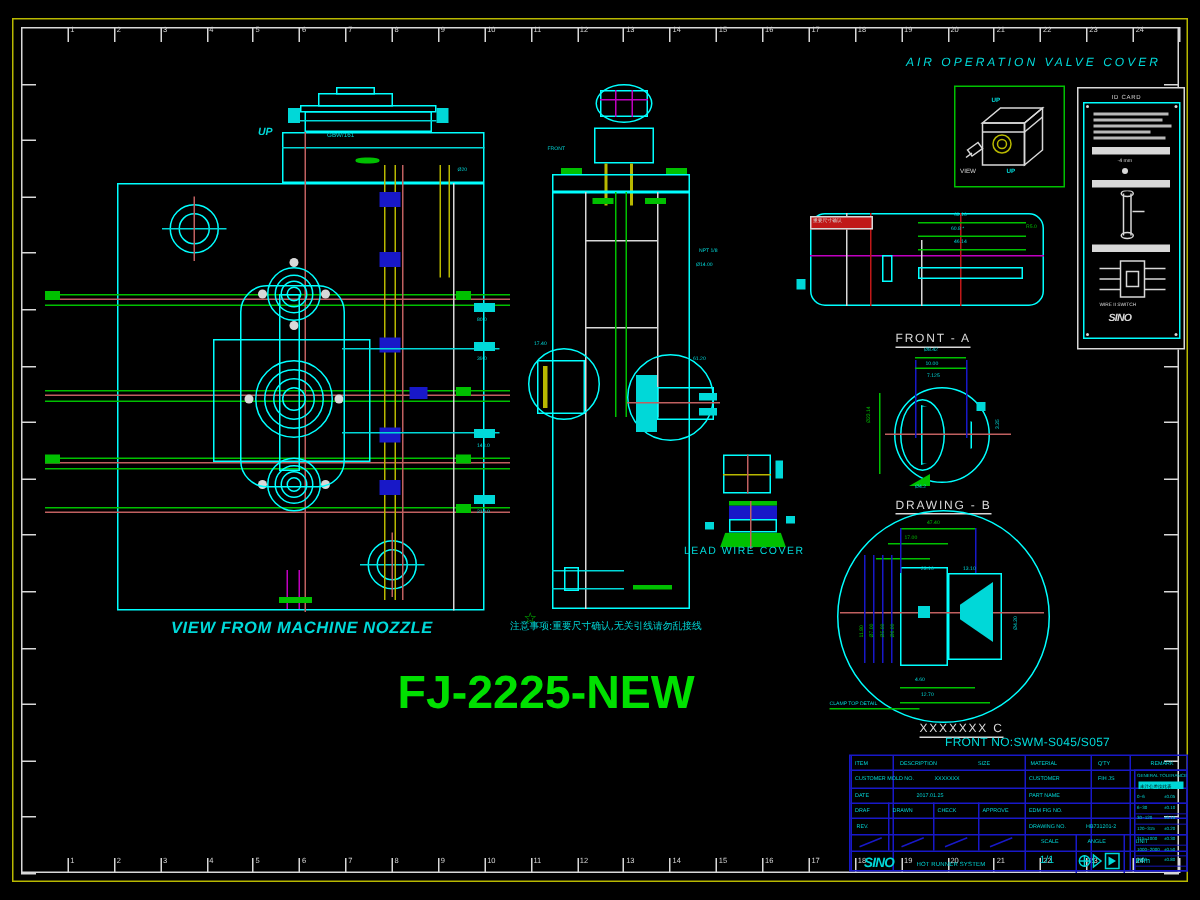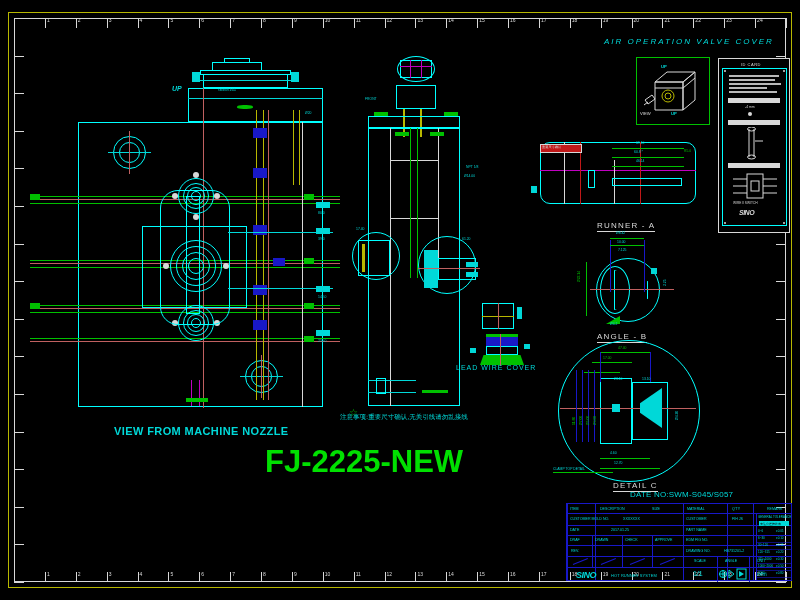--- a/index.html
+++ b/index.html
@@ -37,22 +37,22 @@
 
   
   .t{position:absolute;white-space:nowrap;font-family:"Liberation Sans",sans-serif;
      line-height:1;letter-spacing:0;}
   .tiny{font-size:3.4px;}
   .xs{font-size:4.2px;}
   .sm{font-size:5px;}
   .md{font-size:6px;}
   .c-cy{color:#00d8d8;} .c-gr{color:#00c000;} .c-wh{color:#d8d8d8;}
 
-  .maintitle{font-size:11px;color:#00d8d8;font-weight:bold;
-     letter-spacing:.4px;margin-top:12px;}
+  .maintitle{font-size:11px;color:#00d8d8;font-style:italic;font-weight:bold;
+     letter-spacing:.4px;}
   .cjk{font-family:"DejaVu Sans",sans-serif;font-size:6.5px;color:#00d8d8;}
   .bigtitle{font-size:31px;color:#00e000;font-weight:bold;letter-spacing:0px;}
   .hdr{font-size:8px;color:#00d8d8;letter-spacing:2px;font-style:italic;}
   .detail-lbl{font-size:8px;color:#d8d8d8;letter-spacing:1.2px;}
   .detail-lbl .ul{border-bottom:1px solid #d8d8d8;padding-bottom:1px;}
   .moldno{font-size:8px;color:#00d8d8;letter-spacing:.2px;}
 
   
   #idcard{position:absolute;left:718px;top:58px;width:72px;height:175px;
      border:1px solid #d8d8d8;background:#000;box-sizing:border-box;}
@@ -421,21 +421,21 @@
     <div class="t tiny c-wh" style="left:542px;top:146px;font-size:3.2px;">重要尺寸确认</div>
 
     <div class="ln grn" style="left:612px;top:148px;width:72px;height:1px;"></div>
     <div class="ln grn" style="left:612px;top:157px;width:72px;height:1px;"></div>
     <div class="ln grn" style="left:612px;top:166px;width:72px;height:1px;"></div>
     <div class="t tiny c-cy" style="left:636px;top:142px;">69.10</div>
     <div class="t tiny c-cy" style="left:634px;top:151px;">60.8 *</div>
     <div class="t tiny c-cy" style="left:636px;top:160px;">46.14</div>
     <div class="t tiny c-gr" style="left:684px;top:150px;">R5.0</div>
     <div class="rc cyan" style="left:531px;top:186px;width:6px;height:7px;"></div>
-    <div class="t detail-lbl abs" style="left:597px;top:222px;"><span class="ul">RUNNER  -  A</span></div>
+    <div class="t detail-lbl abs" style="left:597px;top:222px;"><span class="ul">FRONT  -  A</span></div>
   </div>
 
   <div>
     <div class="circ whtb" style="left:596px;top:258px;width:64px;height:64px;border:1px solid;"></div>
     <div class="circ grnb" style="left:600px;top:266px;width:30px;height:48px;border:1px solid;"></div>
     <div class="rc whtb" style="left:614px;top:270px;width:34px;height:40px;border:1px solid;
          clip-path:polygon(0 0,100% 28%,100% 72%,0 100%);"></div>
     <div class="ln pnk" style="left:590px;top:289px;width:84px;height:1px;"></div>
     <div class="ln blu" style="left:610px;top:240px;width:1px;height:52px;"></div>
     <div class="ln blu" style="left:644px;top:240px;width:1px;height:52px;"></div>
@@ -444,21 +444,21 @@
     <div class="ln grn" style="left:586px;top:262px;width:1px;height:54px;"></div>
     <div class="t tiny c-cy" style="left:616px;top:232px;">Ø8.42</div>
     <div class="t tiny c-cy" style="left:617px;top:241px;">10.00</div>
     <div class="t tiny c-cy" style="left:618px;top:249px;">7.125</div>
     <div class="t tiny c-gr" style="left:578px;top:282px;transform:rotate(-90deg);transform-origin:left top;">Ø23.14</div>
     <div class="t tiny c-cy" style="left:664px;top:286px;transform:rotate(-90deg);transform-origin:left top;">3.25</div>
     <div class="rc cyan" style="left:651px;top:268px;width:6px;height:6px;"></div>
     <div class="ln grn" style="left:606px;top:316px;width:14px;height:8px;
          clip-path:polygon(0 100%,100% 0,100% 100%);"></div>
     <div class="t tiny c-cy" style="left:610px;top:323px;">Ø4.2</div>
-    <div class="t detail-lbl abs" style="left:597px;top:333px;"><span class="ul">ANGLE  -  B</span></div>
+    <div class="t detail-lbl abs" style="left:597px;top:333px;"><span class="ul">DRAWING  -  B</span></div>
   </div>
 
   <div>
     <div class="circ whtb" style="left:558px;top:340px;width:142px;height:142px;border:1px solid;"></div>
     <div class="rc whtb" style="left:600px;top:378px;width:32px;height:66px;border:1px solid;"></div>
     <div class="rc whtb" style="left:632px;top:382px;width:36px;height:58px;border:1px solid;"></div>
     <div class="ln pnk" style="left:560px;top:408px;width:136px;height:1px;"></div>
     <div class="rc cyan" style="left:612px;top:404px;width:8px;height:8px;"></div>
     <div class="ln cyan" style="left:640px;top:388px;width:22px;height:40px;
          clip-path:polygon(100% 0,100% 100%,0 62%,0 38%);"></div>
@@ -481,21 +481,21 @@
     <div class="t tiny c-cy" style="left:642px;top:378px;">13.10</div>
     <div class="t tiny c-gr" style="left:573px;top:425px;transform:rotate(-90deg);transform-origin:left top;">11.80</div>
     <div class="t tiny c-gr" style="left:580px;top:425px;transform:rotate(-90deg);transform-origin:left top;">Ø7.00</div>
     <div class="t tiny c-gr" style="left:587px;top:425px;transform:rotate(-90deg);transform-origin:left top;">Ø5.00</div>
     <div class="t tiny c-gr" style="left:594px;top:425px;transform:rotate(-90deg);transform-origin:left top;">Ø6.00</div>
     <div class="t tiny c-cy" style="left:676px;top:420px;transform:rotate(-90deg);transform-origin:left top;">Ø4.20</div>
     <div class="t tiny c-cy" style="left:610px;top:452px;">4.60</div>
     <div class="t tiny c-cy" style="left:614px;top:462px;">12.70</div>
     <div class="t tiny c-cy" style="left:553px;top:468px;">CLAMP TOP DETAIL</div>
     <div class="ln grn" style="left:553px;top:472px;width:60px;height:1px;"></div>
-    <div class="t detail-lbl abs" style="left:613px;top:482px;"><span class="ul">DETAIL  C</span></div>
+    <div class="t detail-lbl abs" style="left:613px;top:482px;"><span class="ul">XXXXXXX  C</span></div>
   </div>
 
   <div id="viewbox">
     <svg width="72" height="66" viewBox="0 0 72 66">
       <polygon points="18,24 46,24 58,14 30,14" fill="none" stroke="#d8d8d8" stroke-width="1"></polygon>
       <polygon points="18,24 46,24 46,52 18,52" fill="none" stroke="#d8d8d8" stroke-width="1"></polygon>
       <polygon points="46,24 58,14 58,42 46,52" fill="none" stroke="#d8d8d8" stroke-width="1"></polygon>
       <line x1="18" y1="30" x2="46" y2="30" stroke="#d8d8d8" stroke-width="1"></line>
       <line x1="46" y1="30" x2="58" y2="20" stroke="#d8d8d8" stroke-width="1"></line>
       <circle cx="31" cy="38" r="6" fill="none" stroke="#b8b800" stroke-width="1"></circle>
@@ -546,21 +546,21 @@
       <line x1="34" y1="21" x2="48" y2="21" stroke="#d8d8d8" stroke-width="1"></line>
       <rect x="22" y="9" width="8" height="10" fill="none" stroke="#d8d8d8" stroke-width="1"></rect>
     </svg>
     <div class="txt" style="left:14px;top:142px;font-size:3.2px;">WIRE  II  SWITCH</div>
     <div class="txt" style="left:20px;top:150px;font-size:7px;font-weight:bold;font-style:italic;
          letter-spacing:-.5px;">SINO</div>
   </div>
 
   <div class="t bigtitle abs" style="left:265px;top:446px;">FJ-2225-NEW</div>
 
-  <div class="t moldno abs" style="left:630px;top:491px;">DATE  NO:SWM-S045/S057</div>
+  <div class="t moldno abs" style="left:630px;top:491px;">FRONT  NO:SWM-S045/S057</div>
 
   <div id="tblock">
 
     <div class="v" style="left:0px;"></div>
     <div class="v" style="left:28px;"></div>
     <div class="v" style="left:116px;"></div>
     <div class="v" style="left:160px;"></div>
     <div class="v" style="left:186px;"></div>
 
     <div class="h" style="top:9px;"></div>

